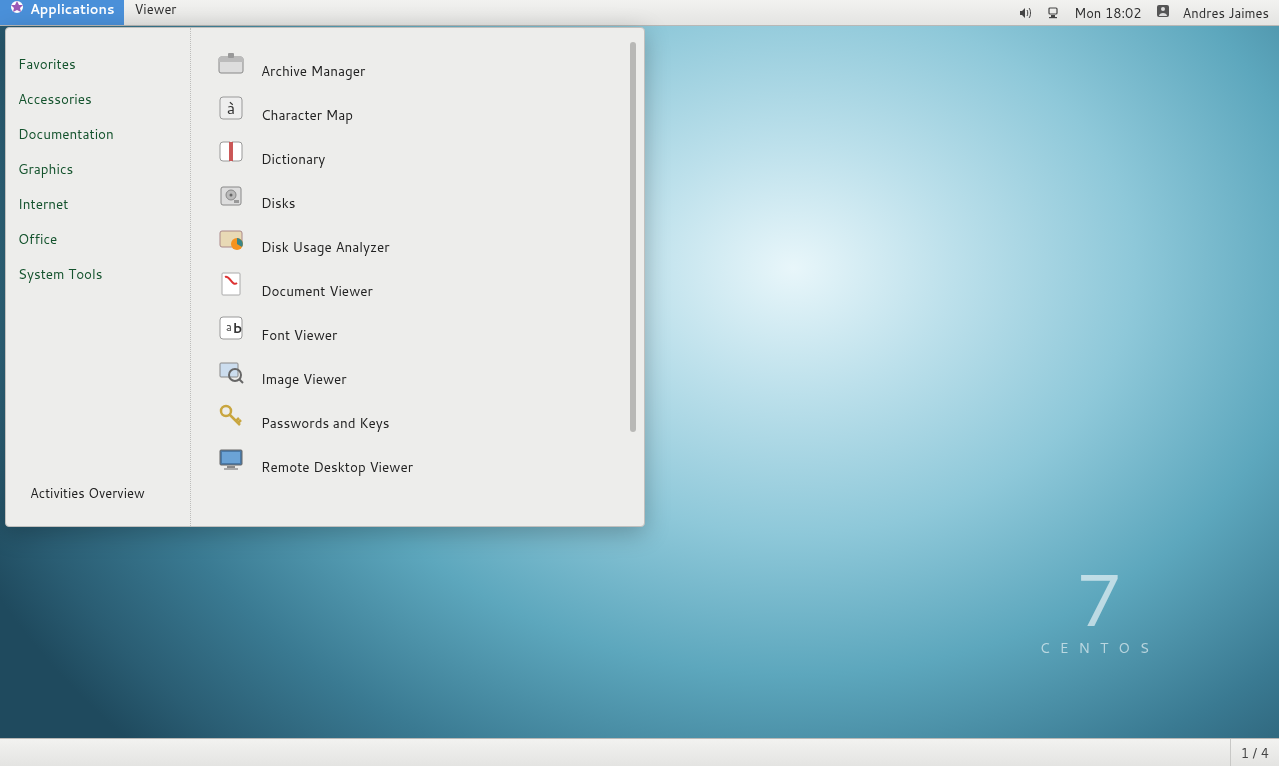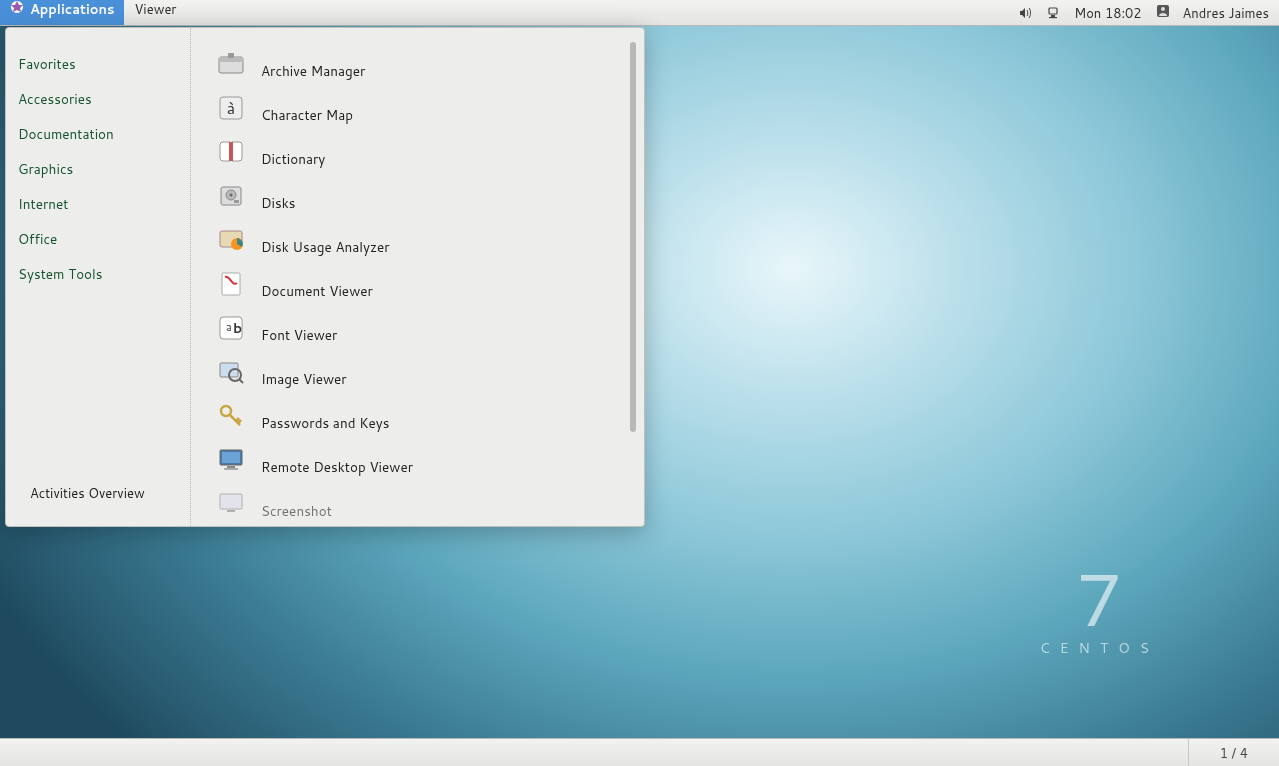--- a/index.html
+++ b/index.html
@@ -67,21 +67,21 @@
 }
 
 
 .bottom-panel {
   position: absolute; bottom: 0; left: 0; right: 0; height: 28px;
   background: linear-gradient(#f2f2f0, #e4e4e2);
   border-top: 1px solid #b8b8b6;
   display: flex; align-items: center; justify-content: flex-end;
 }
 .workspace-ind {
-  padding: 0 31px; height: 100%; display: flex; align-items: center;
+  padding: 0 10px; height: 100%; display: flex; align-items: center;
   border-left: 1px solid #c8c8c6; font-size: 13px; color: #444;
 }
 
 
 .ic { display: inline-flex; align-items: center; justify-content: center; }
 svg { display: block; }
 </style>
 </head>
 <body>
 
@@ -243,29 +243,20 @@
         <span class="aicon">
             <svg width="30" height="30" viewBox="0 0 30 30">
               <rect x="4" y="5" width="22" height="15" rx="1" fill="#4a7aa8" stroke="#666"></rect>
               <rect x="6" y="7" width="18" height="11" fill="#6ba3d6"></rect>
               <rect x="11" y="21" width="8" height="2" fill="#888"></rect>
               <rect x="8" y="23" width="14" height="2" fill="#aaa"></rect>
             </svg>
           </span>
         <span class="alabel">Remote Desktop Viewer</span>
       </div>
-      <div class="app-row" style="opacity:.6">
-        <span class="aicon">
-            <svg width="30" height="30" viewBox="0 0 30 30">
-              <rect x="4" y="5" width="22" height="15" rx="1" fill="#dde" stroke="#888"></rect>
-              <rect x="11" y="21" width="8" height="2" fill="#888"></rect>
-            </svg>
-          </span>
-        <span class="alabel">Screenshot</span>
-      </div>
     </div>
     <div class="menu-scrollbar"></div>
   </div>
 </div>
 
 <div class="bottom-panel">
   <div class="workspace-ind">
     <span>1 / 4</span>
   </div>
 </div>

